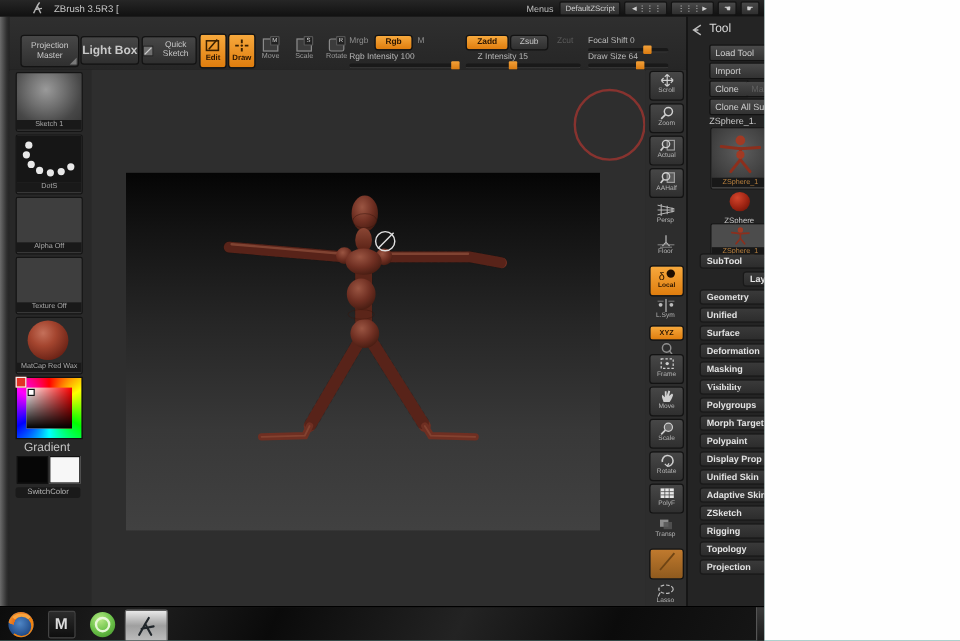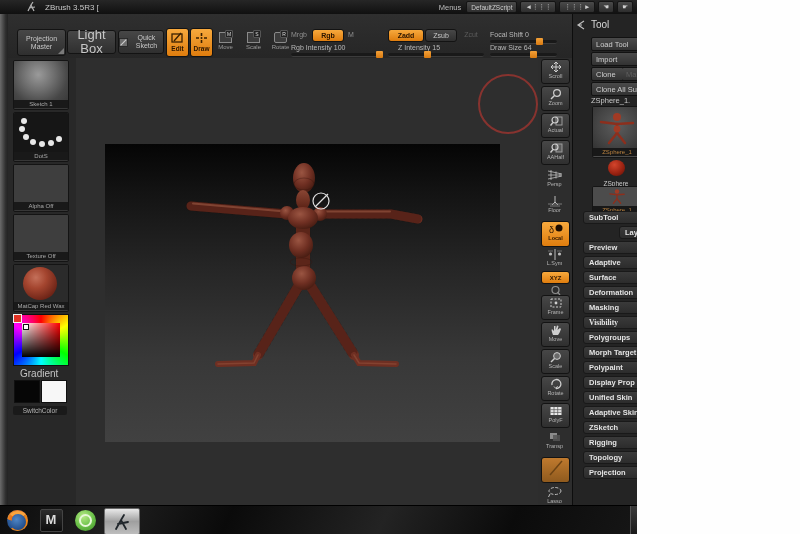--- a/index.html
+++ b/index.html
@@ -108,21 +108,21 @@
       </div>
     </div>
 
     <div class="abs toolbar">
       <div class="btn" style="left:17px;top:15px;width:47px;height:25px;">
         <span>Projection Master</span>
         <svg width="6" height="6" viewBox="0 0 6 6" style="position:absolute;right:1px;bottom:1px;">
             <path d="M0 6 L6 6 L6 0 Z" fill="#7a7a7a"></path>
           </svg>
       </div>
-      <div class="btn" style="left:67px;top:16px;width:47px;height:22px;font-size:13px;">
+      <div class="btn" style="left:67px;top:16px;width:47px;height:22px;font-size:10px;font-weight:bold;">
         <span>Light Box</span>
       </div>
       <div class="btn" style="left:118px;top:16px;width:44px;height:22px;">
         <svg width="11" height="11" viewBox="0 0 11 11" style="margin-right:2px;">
             <rect x="0.5" y="0.5" width="10" height="10" fill="#6e6e6e" stroke="#222"></rect>
             <path d="M2 9 L9 2" stroke="#cfcfcf" stroke-width="1.4"></path>
           </svg>
         <span>Quick Sketch</span>
       </div>
 
@@ -489,22 +489,22 @@
                 <path d="M21 24 L13 34 M21 24 L29 34"></path>
             </g>
             <circle cx="21" cy="8" r="5" fill="#a13a24"></circle>
           </svg>
         </div>
         <div class="tp-cap">ZSphere_1</div>
       </div>
 
       <div class="section" style="top:197px;">SubTool</div>
       <div class="section" style="top:212px;margin-left:36px;">Layers</div>
-      <div class="section" style="top:227px;">Preview</div>
-      <div class="section" style="top:242px;">Adaptive</div>
+      <div class="section" style="top:227px;">Geometry</div>
+      <div class="section" style="top:242px;">Unified</div>
       <div class="section" style="top:257px;">Surface</div>
       <div class="section" style="top:272px;">Deformation</div>
       <div class="section" style="top:287px;">Masking</div>
       <div class="section" style="top:302px;font-family:Liberation Serif, serif;">Visibility</div>
       <div class="section" style="top:317px;">Polygroups</div>
       <div class="section" style="top:332px;">Morph Target</div>
       <div class="section" style="top:347px;">Polypaint</div>
       <div class="section" style="top:362px;">Display Prop</div>
       <div class="section" style="top:377px;">Unified Skin</div>
       <div class="section" style="top:392px;">Adaptive Skin</div>

